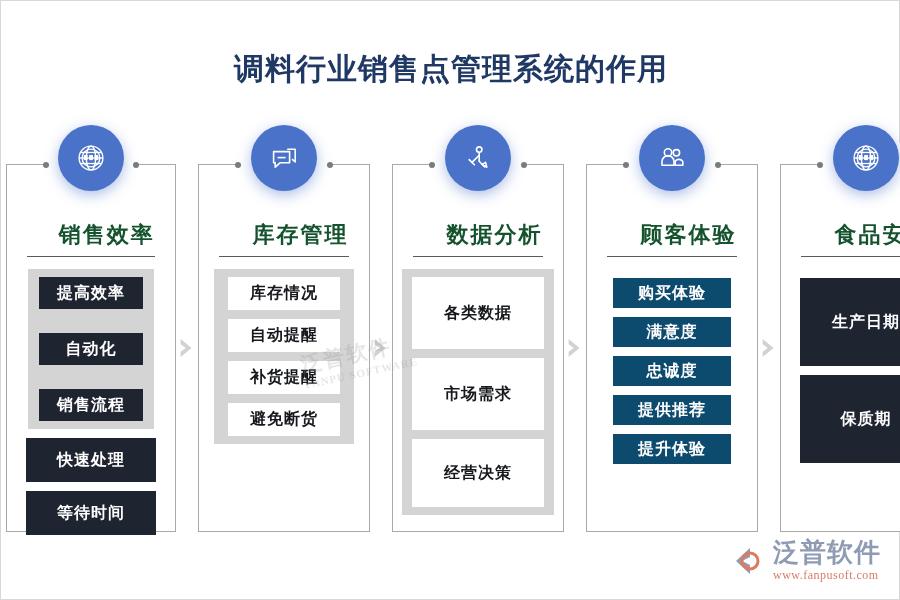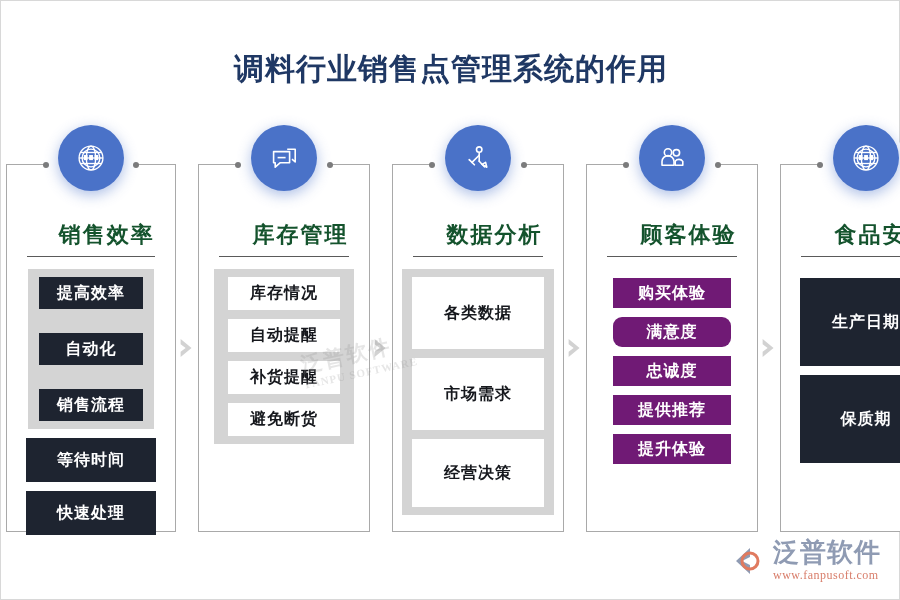--- a/index.html
+++ b/index.html
@@ -146,21 +146,21 @@
     align-items: center;
     justify-content: center;
     font-size: 16px;
     font-weight: bold;
     letter-spacing: 1px;
     text-align: center;
     font-family: "Liberation Serif", "DejaVu Serif", serif;
   }
   .chip.dark  { background: #1e2430; color: #ffffff; }
   .chip.white { background: #ffffff; color: #16181d; }
-  .chip.blue  { background: #701a75; color: #ffffff; }
+  .chip.blue  { background: #0c4a6e; color: #ffffff; }
 
   
   .arrow {
     flex: 0 0 auto;
     width: 22px;
     height: 368px;
     display: flex;
     align-items: center;
     justify-content: center;
   }
@@ -250,22 +250,22 @@
           <span class="dot left"></span>
           <span class="dot right"></span>
           <div class="col-head">销售效率</div>
           <div class="items">
             <div class="group-gray" style="width: 126px; gap: 24px;">
               <div class="chip dark" style="width: 104px; height: 32px;">提高效率</div>
               <div class="chip dark" style="width: 104px; height: 32px;">自动化</div>
               <div class="chip dark" style="width: 104px; height: 32px;">销售流程</div>
             </div>
             <div class="plain-stack">
+              <div class="chip dark" style="width: 130px; height: 44px;">快速处理</div>
               <div class="chip dark" style="width: 130px; height: 44px;">等待时间</div>
-              <div class="chip dark" style="width: 130px; height: 44px;">快速处理</div>
             </div>
           </div>
         </div>
       </div>
       <div class="arrow">
         <span>
           <svg viewBox="0 0 22 30" width="20" height="28" aria-hidden="true">
       <path d="M4 5 L16 15 L4 25 L4 19 L9.5 15 L4 11 Z" fill="#d2d2d2"></path>
     </svg>
         </span>
@@ -345,21 +345,21 @@
       <path d="M24 29 V24 A6 6 0 0 1 33.5 24.2 V29 Z"></path>
     </svg>
             </span>
           </div>
           <span class="dot left"></span>
           <span class="dot right"></span>
           <div class="col-head">顾客体验</div>
           <div class="items">
             <div class="plain-stack">
               <div class="chip blue" style="width: 118px; height: 30px;">购买体验</div>
-              <div class="chip blue" style="width: 118px; height: 30px; border-radius: 9px;">满意度</div>
+              <div class="chip blue" style="width: 118px; height: 30px;">满意度</div>
               <div class="chip blue" style="width: 118px; height: 30px;">忠诚度</div>
               <div class="chip blue" style="width: 118px; height: 30px;">提供推荐</div>
               <div class="chip blue" style="width: 118px; height: 30px;">提升体验</div>
             </div>
           </div>
         </div>
       </div>
       <div class="arrow">
         <span>
           <svg viewBox="0 0 22 30" width="20" height="28" aria-hidden="true">

